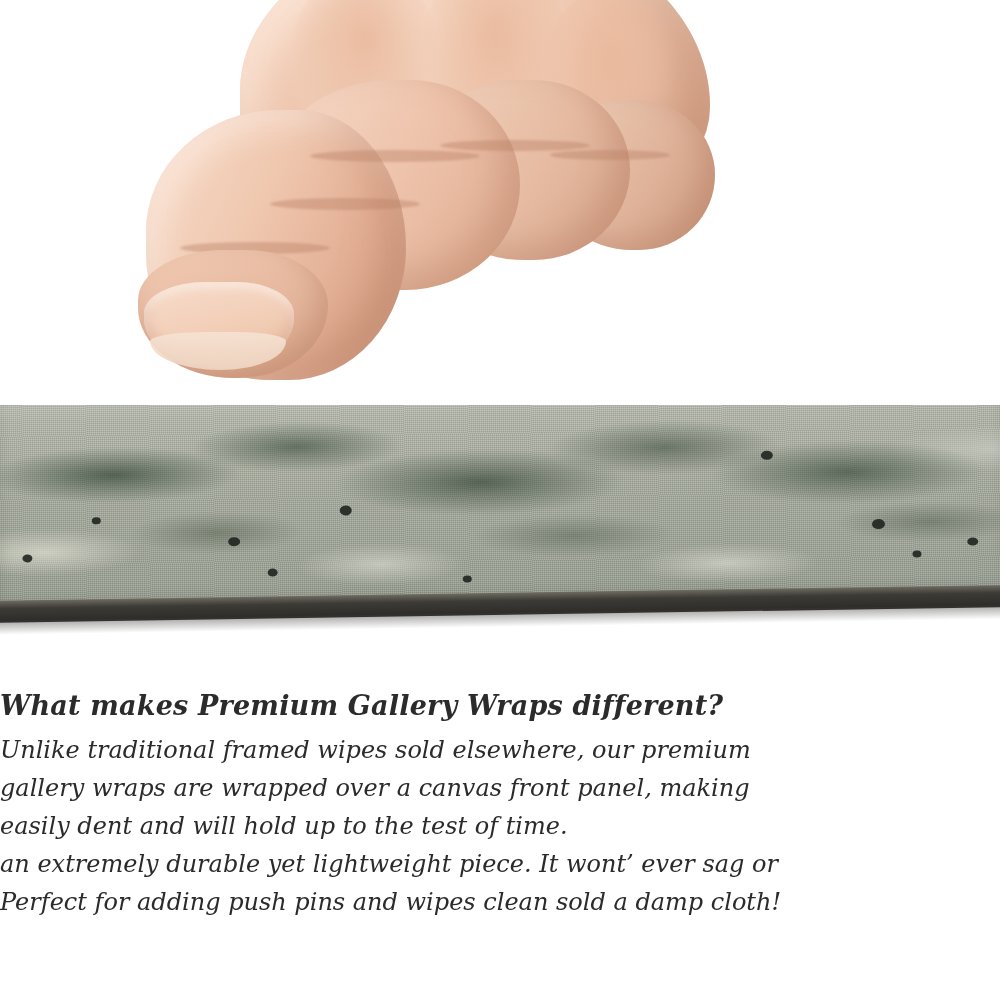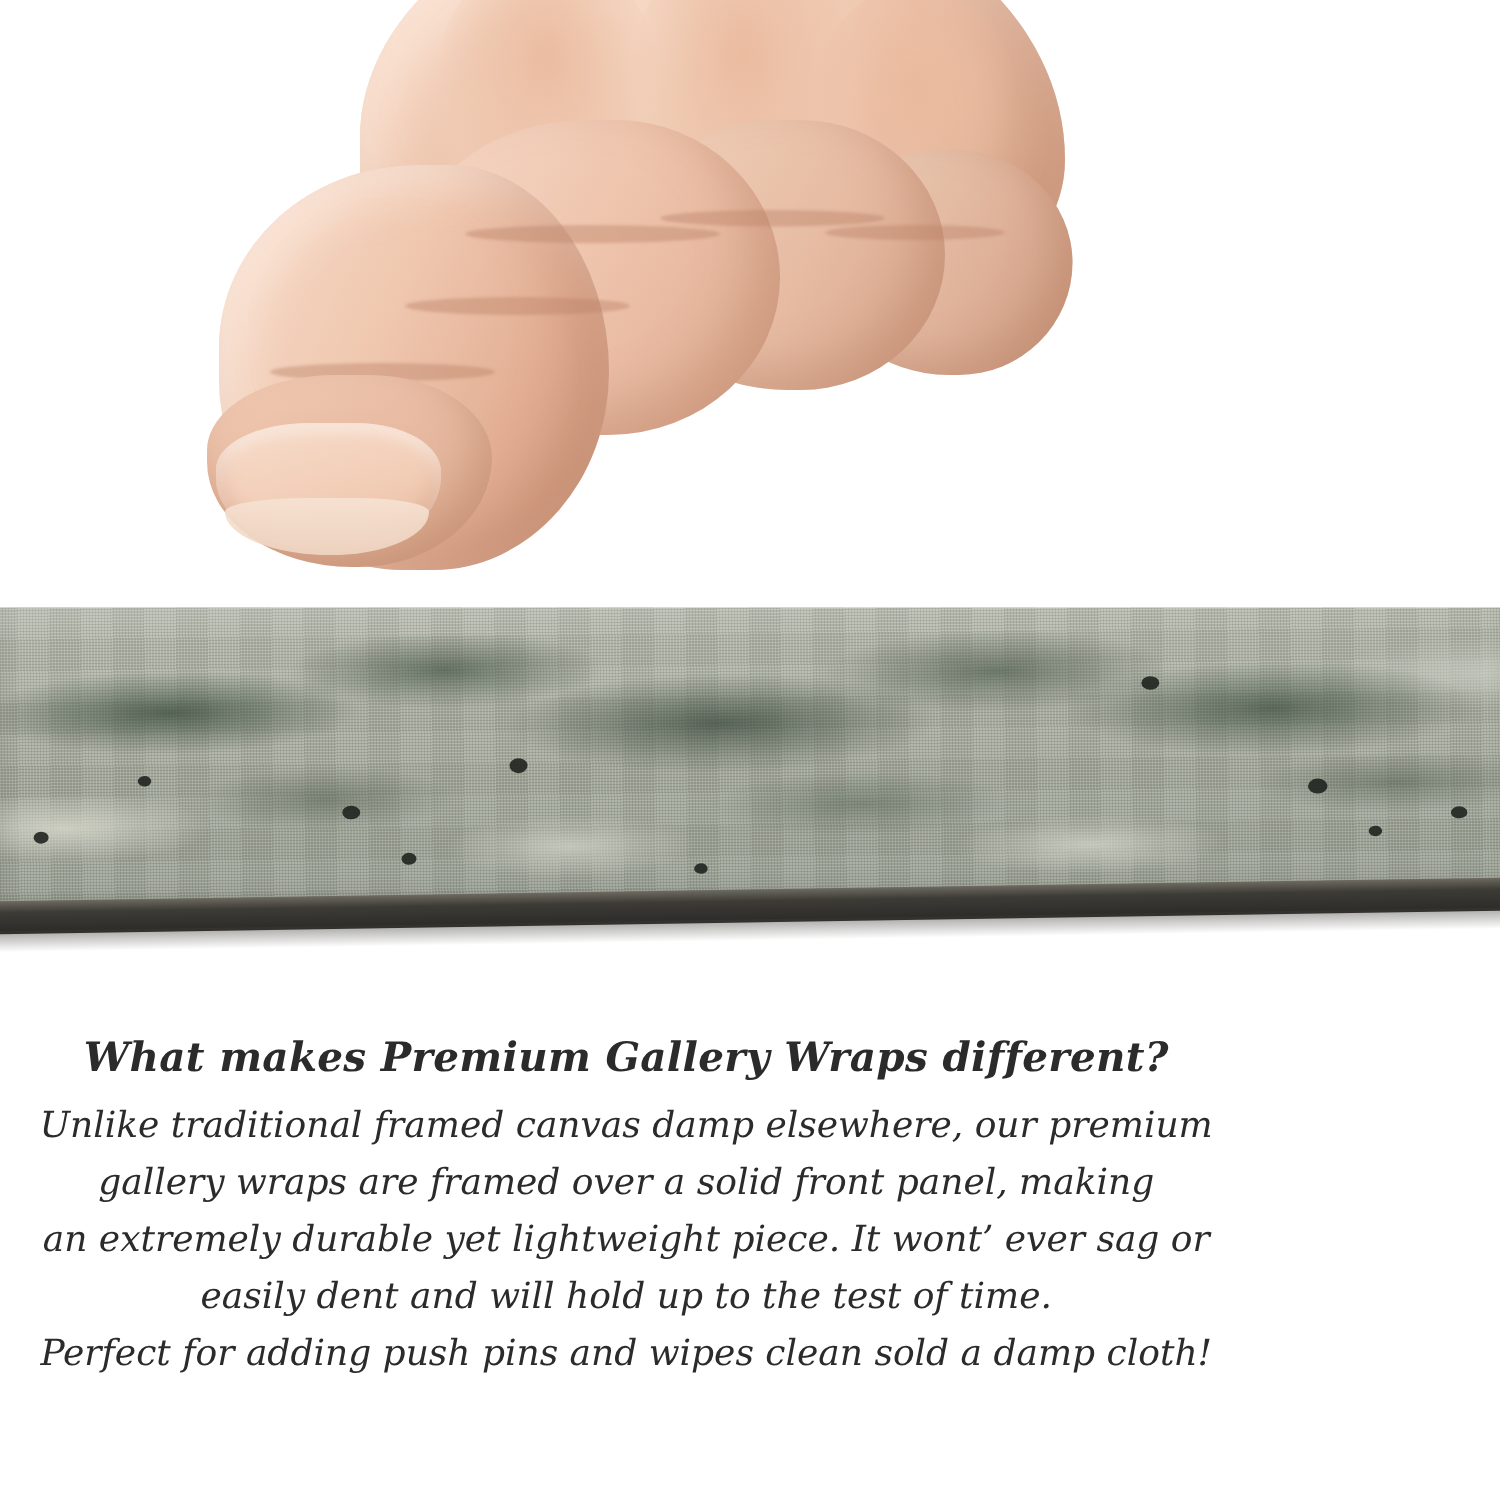--- a/index.html
+++ b/index.html
@@ -204,21 +204,20 @@
     transform-origin: left top;
     background: linear-gradient(180deg, rgba(60,58,54,.45) 0%, rgba(255,255,255,0) 100%);
   }
 
   
   .caption {
     position: absolute;
     left: 0;
     top: 690px;
     width: 835px;
-    text-align: center;
     color: #2b2b2b;
     font-family: "DejaVu Serif", serif;
     font-style: italic;
   }
   .caption-title {
     font-size: 27px;
     font-weight: 700;
     letter-spacing: .2px;
     margin-bottom: 10px;
   }
@@ -269,20 +268,20 @@
       <div class="speck" style="left:920px;top:160px;width:9px;height:7px;"></div>
       <div class="speck" style="left:975px;top:148px;width:11px;height:8px;"></div>
       <div class="speck" style="left:30px;top:150px;width:10px;height:8px;"></div>
     </div>
     <div class="canvas-edge"></div>
     <div class="canvas-shadow"></div>
   </div>
 
   <div class="caption">
     <div class="caption-title">What makes Premium Gallery Wraps different?</div>
-    <div class="caption-line">Unlike traditional framed canvas damp elsewhere, our premium</div>
-    <div class="caption-line">gallery wraps are framed over a solid front panel, making</div>
+    <div class="caption-line">Unlike traditional framed wipes sold elsewhere, our premium</div>
+    <div class="caption-line">gallery wraps are wrapped over a canvas front panel, making</div>
+    <div class="caption-line">easily dent and will hold up to the test of time.</div>
     <div class="caption-line">an extremely durable yet lightweight piece. It wont’ ever sag or</div>
-    <div class="caption-line">easily dent and will hold up to the test of time.</div>
     <div class="caption-line">Perfect for adding push pins and wipes clean sold a damp cloth!</div>
   </div>
 
 </div>
 
 </body></html>

